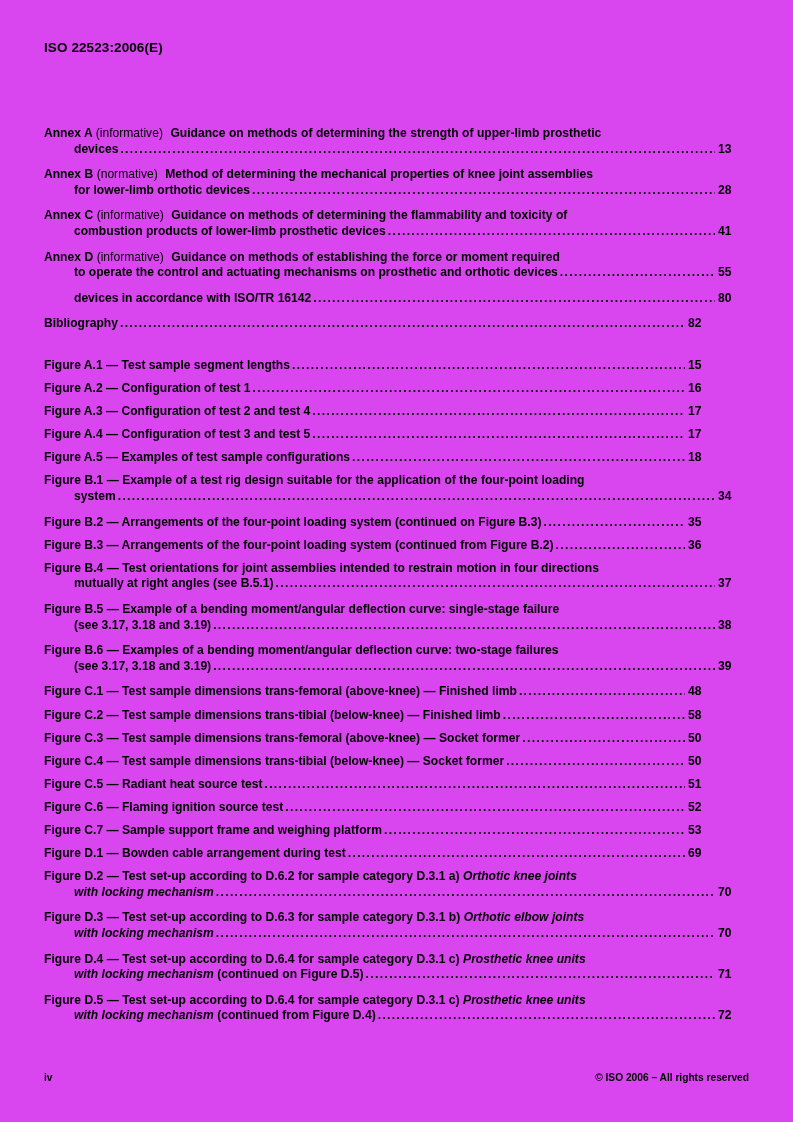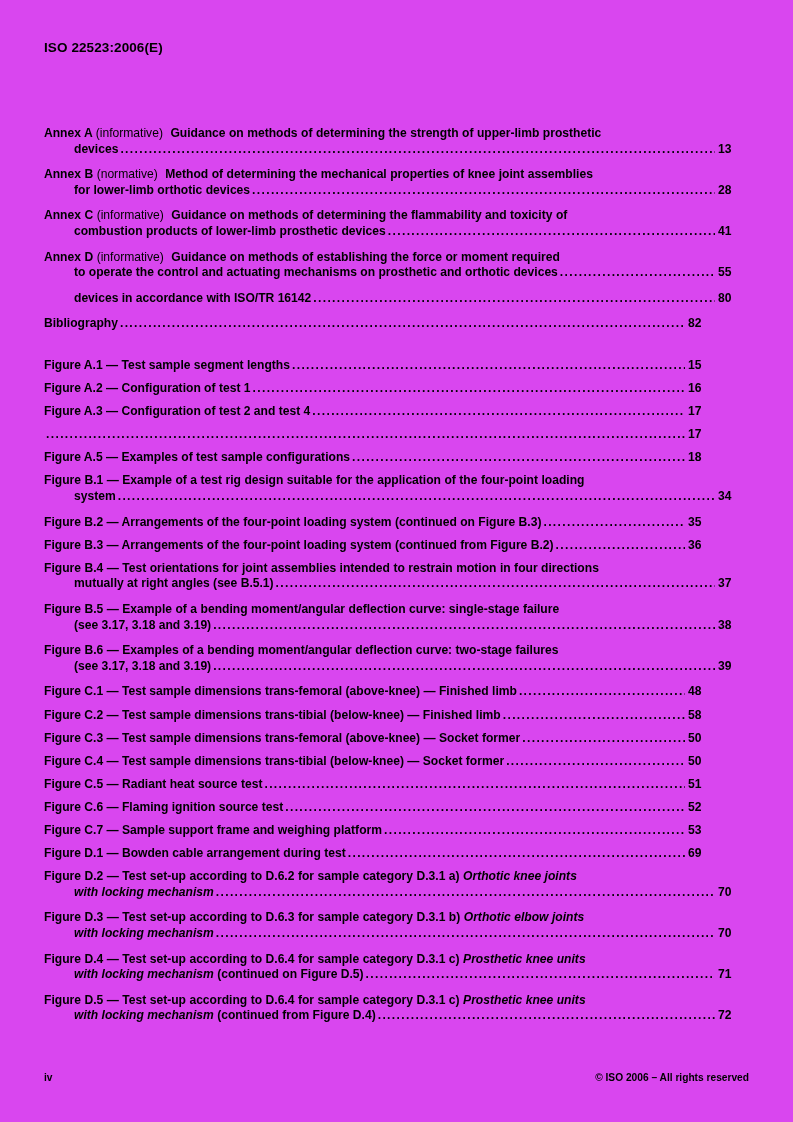--- a/index.html
+++ b/index.html
@@ -198,20 +198,21 @@
       </div>
       <div class="toc-entry sp-sm">
         <div class="entry-tail">
           <span class="tail-label">Figure A.3 — Configuration of test 2 and test 4</span>
           <span class="tail-dots">................................................................................................................................................................................................................................................................................................................................................................................................</span>
           <span class="tail-page">17</span>
         </div>
       </div>
       <div class="toc-entry sp-sm">
         <div class="entry-tail">
+          <span class="tail-label">Figure A.4 — Configuration of test 3 and test 5</span>
           <span class="tail-dots">................................................................................................................................................................................................................................................................................................................................................................................................</span>
           <span class="tail-page">17</span>
         </div>
       </div>
       <div class="toc-entry sp-sm">
         <div class="entry-tail">
           <span class="tail-label">Figure A.5 — Examples of test sample configurations</span>
           <span class="tail-dots">................................................................................................................................................................................................................................................................................................................................................................................................</span>
           <span class="tail-page">18</span>
         </div>

